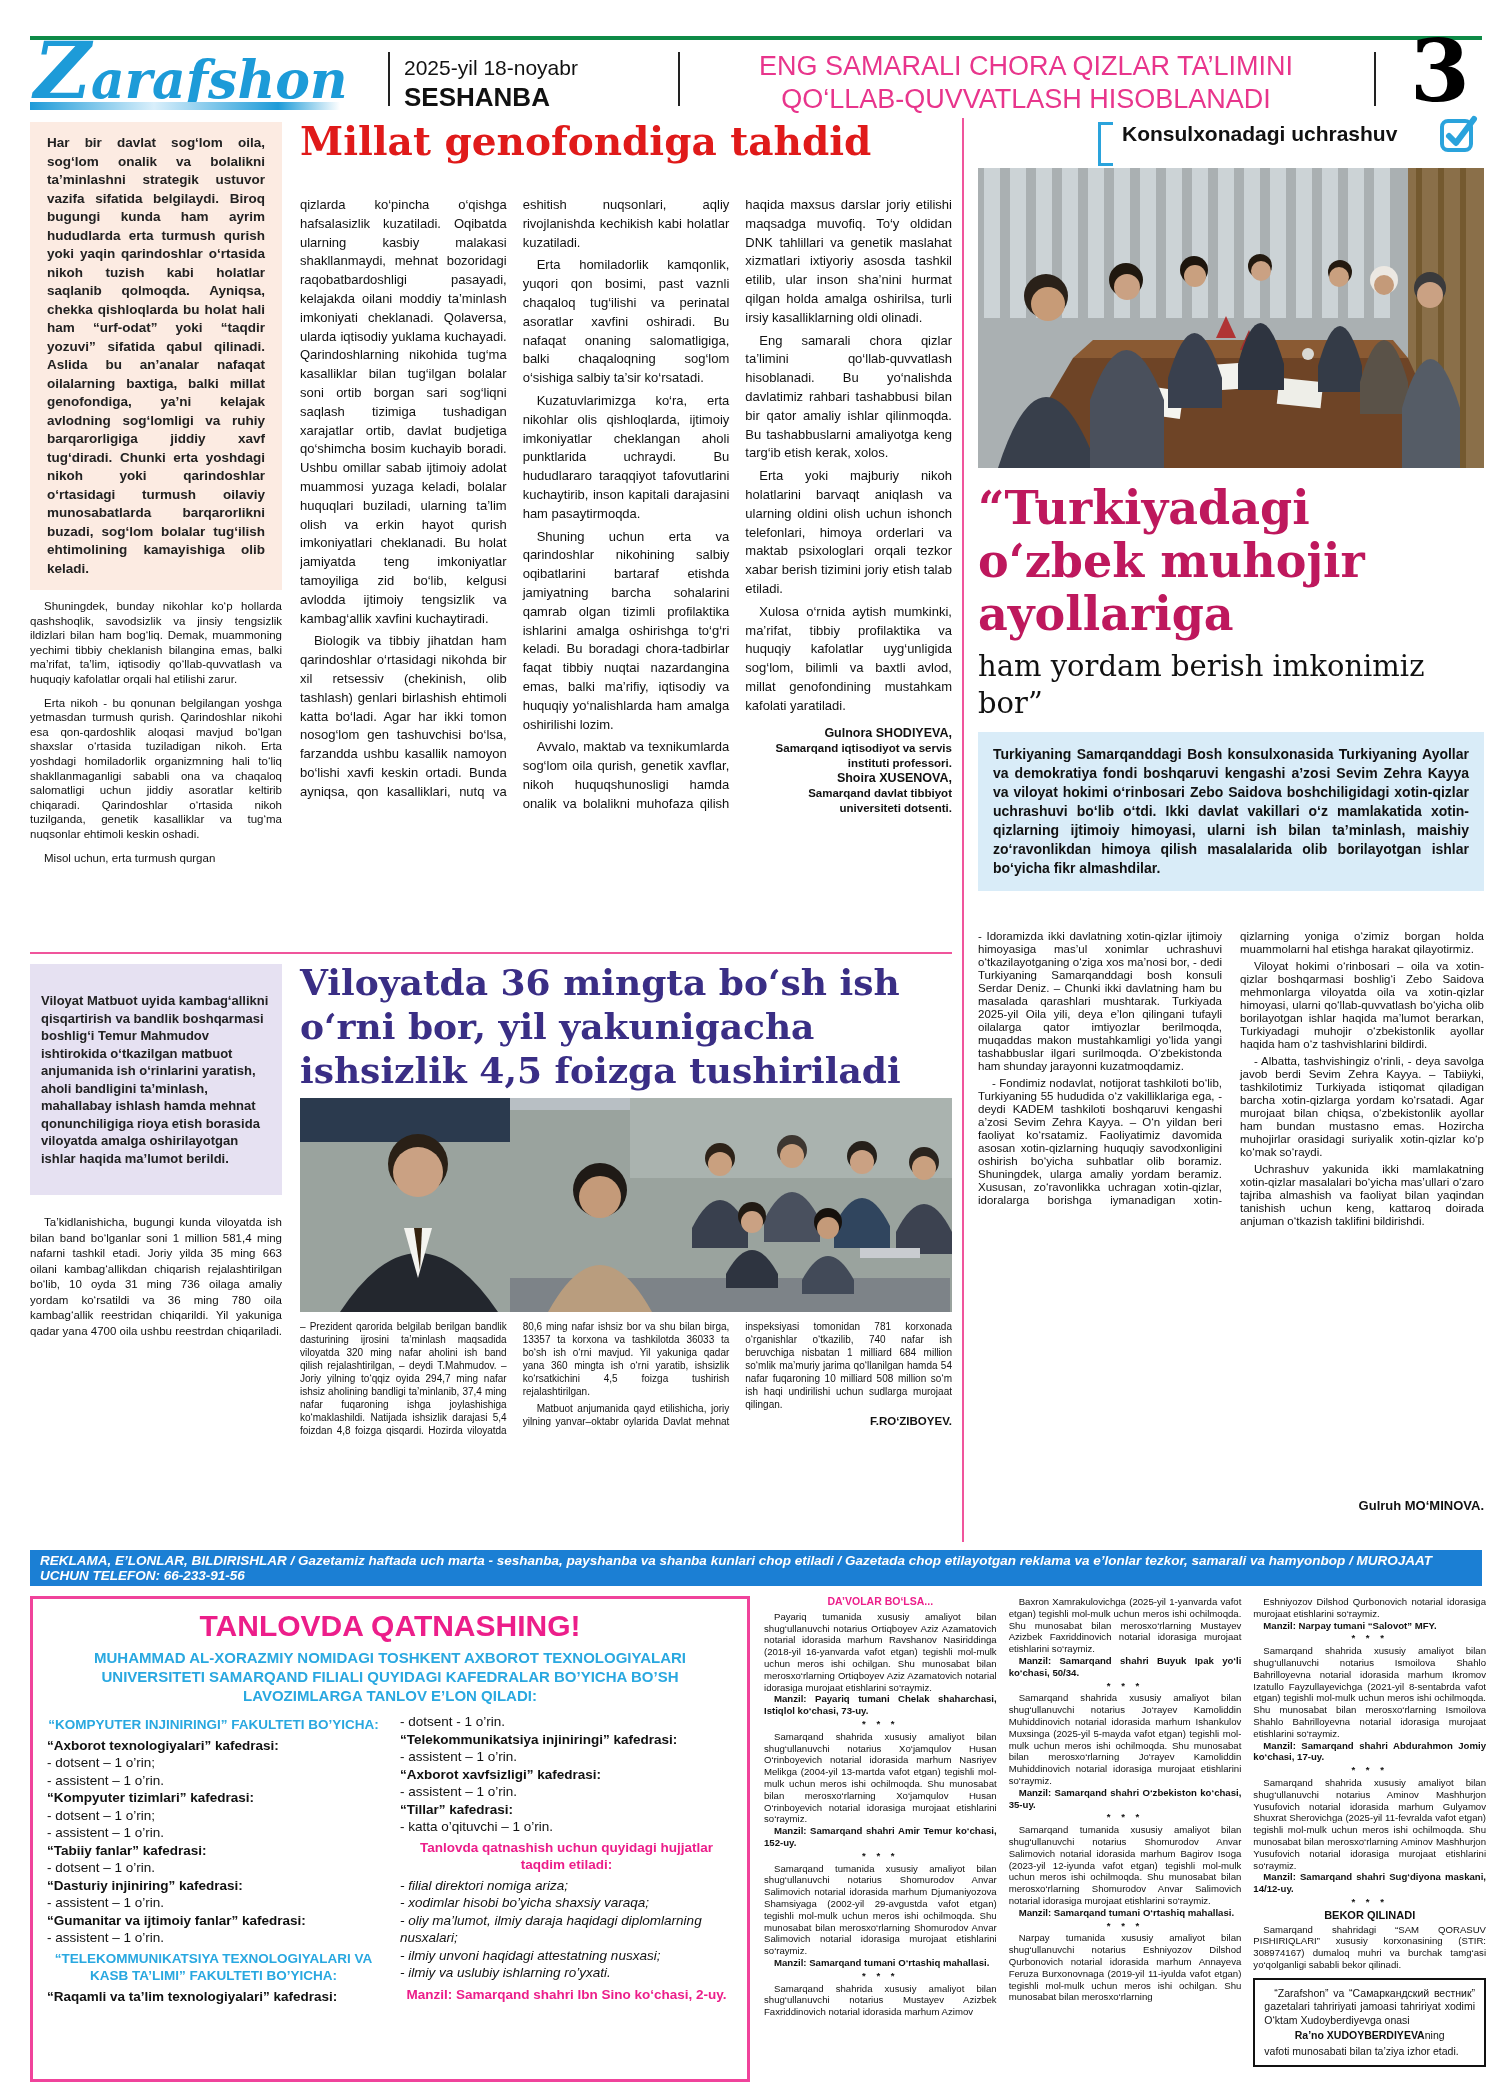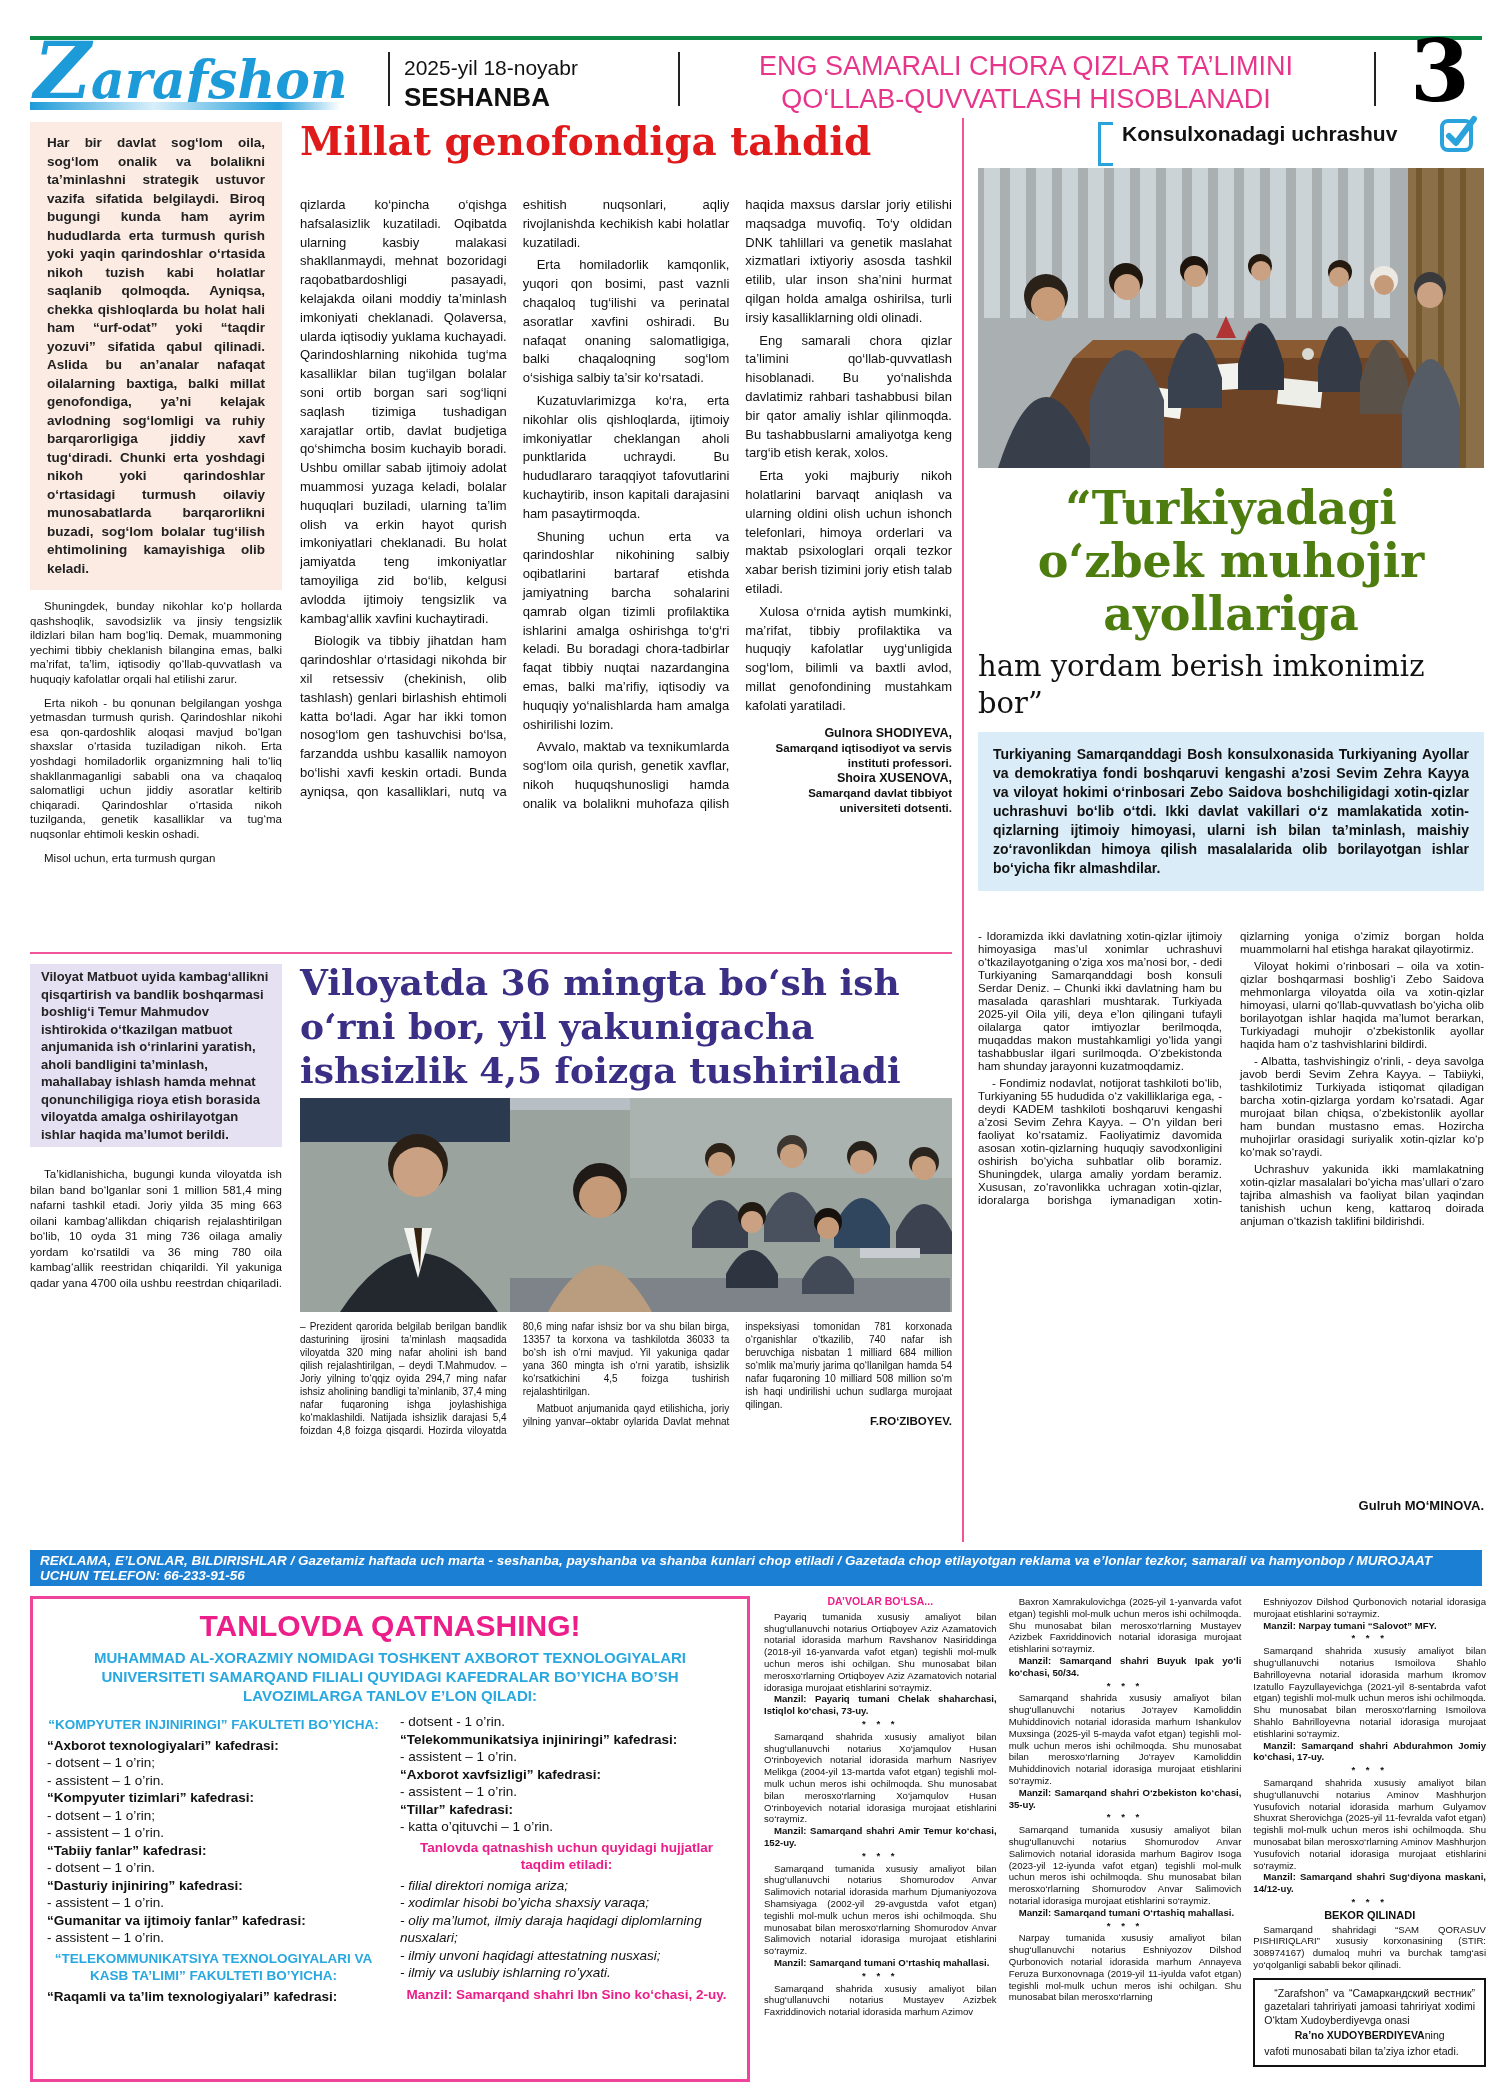--- a/index.html
+++ b/index.html
@@ -46,32 +46,32 @@
 
   
   .kicker{left:1098px;top:122px;display:flex;align-items:flex-start;}
   .bracket{display:inline-block;width:12px;height:38px;border-left:3px solid #2aa3dc;
         border-top:3px solid #2aa3dc;border-bottom:3px solid #2aa3dc;margin-right:9px;}
   .kicker-label{font-weight:bold;font-size:21px;}
   .checkbox{left:1438px;top:112px;}
   .photo-frame{overflow:hidden;background:#9aa0a4;}
   .photo1{left:978px;top:168px;width:506px;height:300px;}
   .quote-blue{left:978px;top:482px;width:506px;font-family:"DejaVu Serif",serif;font-weight:bold;
-        color:#4d7c0f;font-size:46px;line-height:53px;text-align:center;}
+        color:#be185d;font-size:46px;line-height:53px;}
   .quote-black{left:978px;top:648px;width:506px;font-family:"DejaVu Serif",serif;
         color:#111;font-size:29px;line-height:37px;font-weight:500;}
   .introbox{left:978px;top:732px;width:506px;box-sizing:border-box;background:#d9ecf8;
         padding:13px 15px;font-weight:bold;font-size:14px;line-height:19px;text-align:justify;}
   .a3-cols{left:978px;top:930px;width:506px;height:562px;overflow:hidden;
         column-count:2;column-gap:18px;font-size:11.5px;line-height:13px;}
   .byline3{left:978px;top:1498px;width:506px;text-align:right;font-weight:bold;font-size:13px;}
 
   
   .sidebar2{left:30px;top:964px;width:252px;height:576px;overflow:hidden;}
-  .leadbox2{background:#e6e1f2;padding:4px 11px;font-weight:bold;color:#222;
+  .leadbox2{background:#e6e1f2;padding:28px 11px;font-weight:bold;color:#222;
         font-size:13px;line-height:17.5px;}
   .sidebar2 .body{margin-top:20px;font-size:11.5px;line-height:15.5px;text-align:justify;}
   .a2-headline{left:300px;top:960px;width:652px;font-family:"DejaVu Serif",serif;font-weight:bold;
         color:#3a2e85;font-size:36px;line-height:44px;}
   .photo2{left:300px;top:1098px;width:652px;height:214px;}
   .a2-cols{left:300px;top:1320px;width:652px;height:218px;overflow:hidden;
         column-count:3;column-gap:16px;font-size:10px;line-height:13px;}
   .byline2{font-weight:bold;text-align:right;font-size:11.5px;text-indent:0;margin-top:4px;}
 
   

